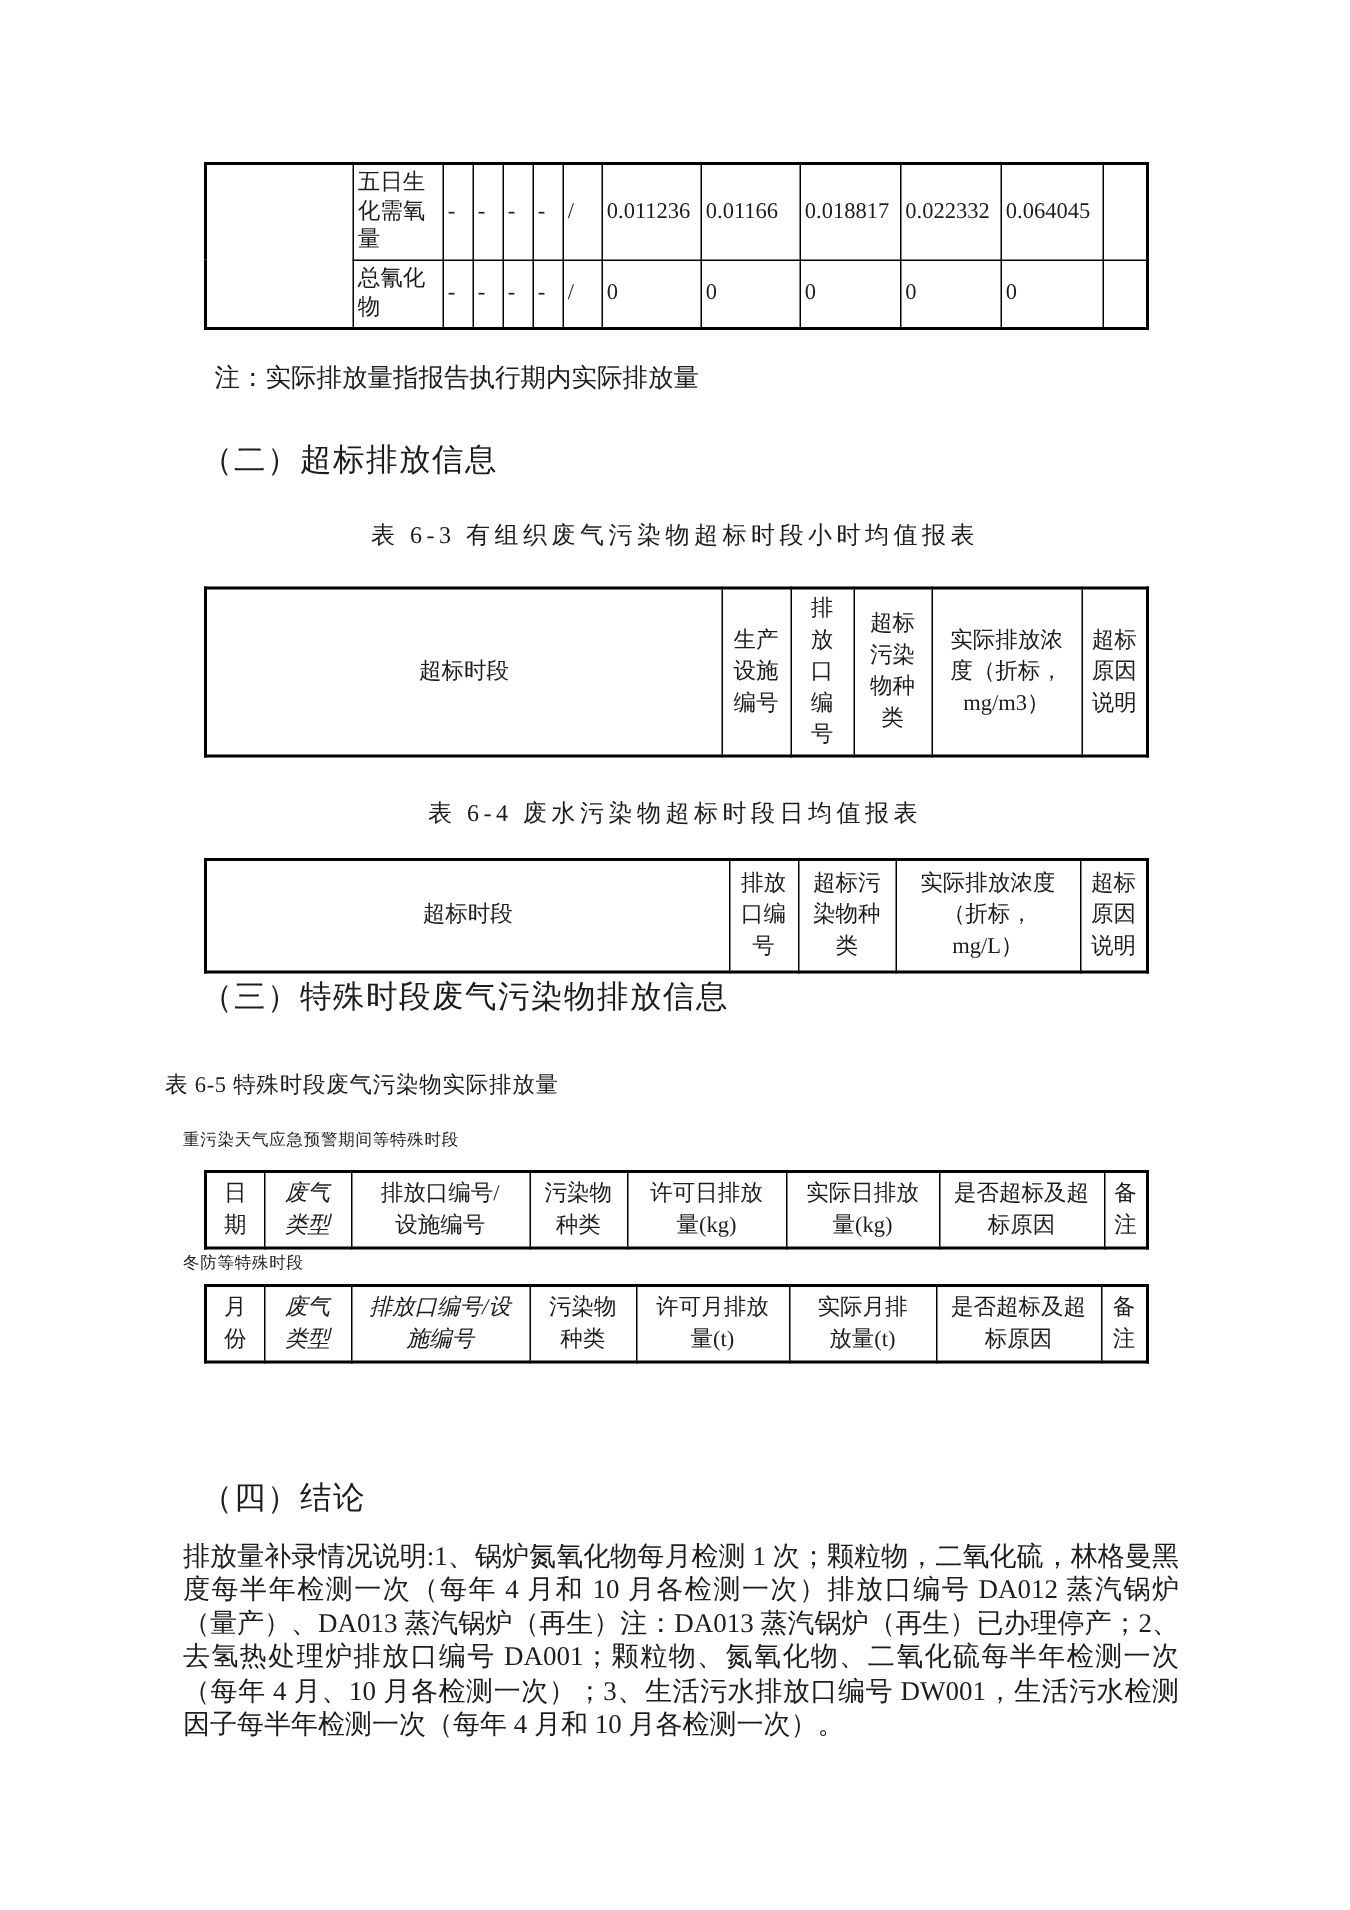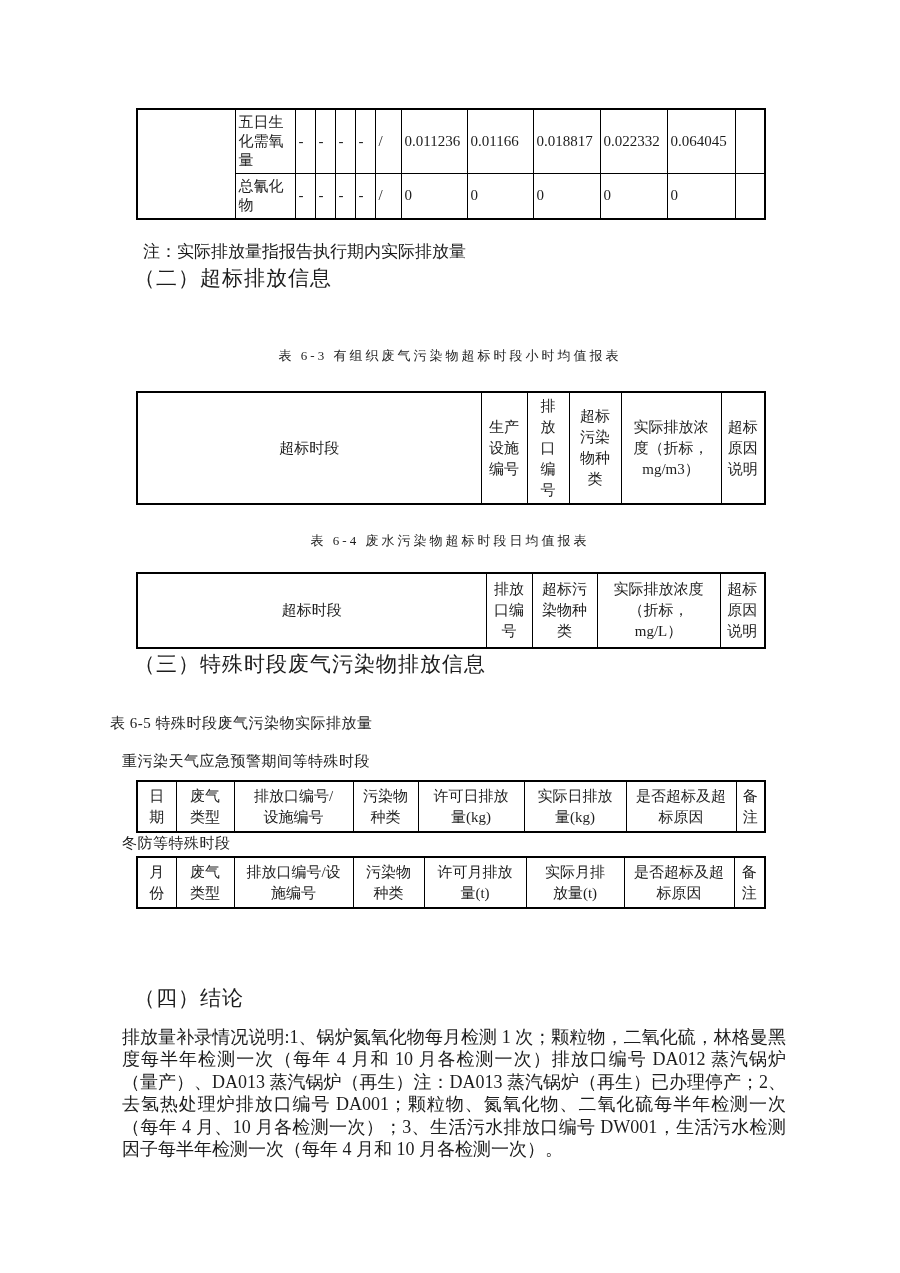--- a/index.html
+++ b/index.html
@@ -28,32 +28,32 @@
 
   
   #table-64 th { text-align:center; line-height:21px; }
   #table-64 tr { height:75px; }
   .pad-concL   { padding:0 14px; }
 
   
   .spec th { text-align:center; line-height:21px; }
   .spec tr { height:51px; }
   .pad-date  { padding:0 7px; }
-  .pad-gas   { padding:0 8px; }
+  .pad-gas   { padding:0 8px;font-style:italic; }
   .pad-outlet{ padding:0 14px; }
   .pad-pol   { padding:0 6px; }
   .pad-qty   { padding:0 12px; }
   .pad-std   { padding:0 6px; }
   .pad-note  { padding:0 4px;border-radius:10px; }
 
   .note-line { font-size:17px; }
   .sec-head  { font-size:21px; letter-spacing:1px; }
-  .tbl-caption-center { width:628px; text-align:center; font-size:13px; letter-spacing:3px; }
+  .tbl-caption-center { width:628px; text-align:center; font-size:16px; letter-spacing:3px; }
   .tbl-caption-left   { font-size:15px; letter-spacing:0.5px; }
-  .sub-label  { font-size:15px; letter-spacing:0.5px; }
+  .sub-label  { font-size:11px; letter-spacing:0.5px; }
   .conclusion { width:664px; font-size:18px; line-height:22.4px; text-align:justify; }
 </style>
 </head>
 <body>
 
 <table id="top-table" class="abs outer" style="left:136px; top:108px;">
   <colgroup>
     <col style="width:98px">
       <col style="width:60px">
     <col style="width:20px">
@@ -96,21 +96,21 @@
     <td>0</td>
     <td>0</td>
     <td>0</td>
     <td></td>
   </tr>
 </tbody>
   </table>
 
 <div class="abs note-line" style="left:143px; top:240px;">注：实际排放量指报告执行期内实际排放量</div>
 
-<div class="abs sec-head" style="left:134px; top:264px;">（二）超标排放信息</div>
+<div class="abs sec-head" style="left:134px; top:292px;">（二）超标排放信息</div>
 
 <div class="abs tbl-caption-center" style="left:136px; top:347px;">表 6-3 有组织废气污染物超标时段小时均值报表</div>
 
 <table id="table-63" class="abs outer" style="left:136px; top:391px; width:628px;">
   <colgroup>
     <col style="width:344px">
       <col style="width:46px">
       <col style="width:42px">
     <col style="width:52px">
       <col style="width:100px">

